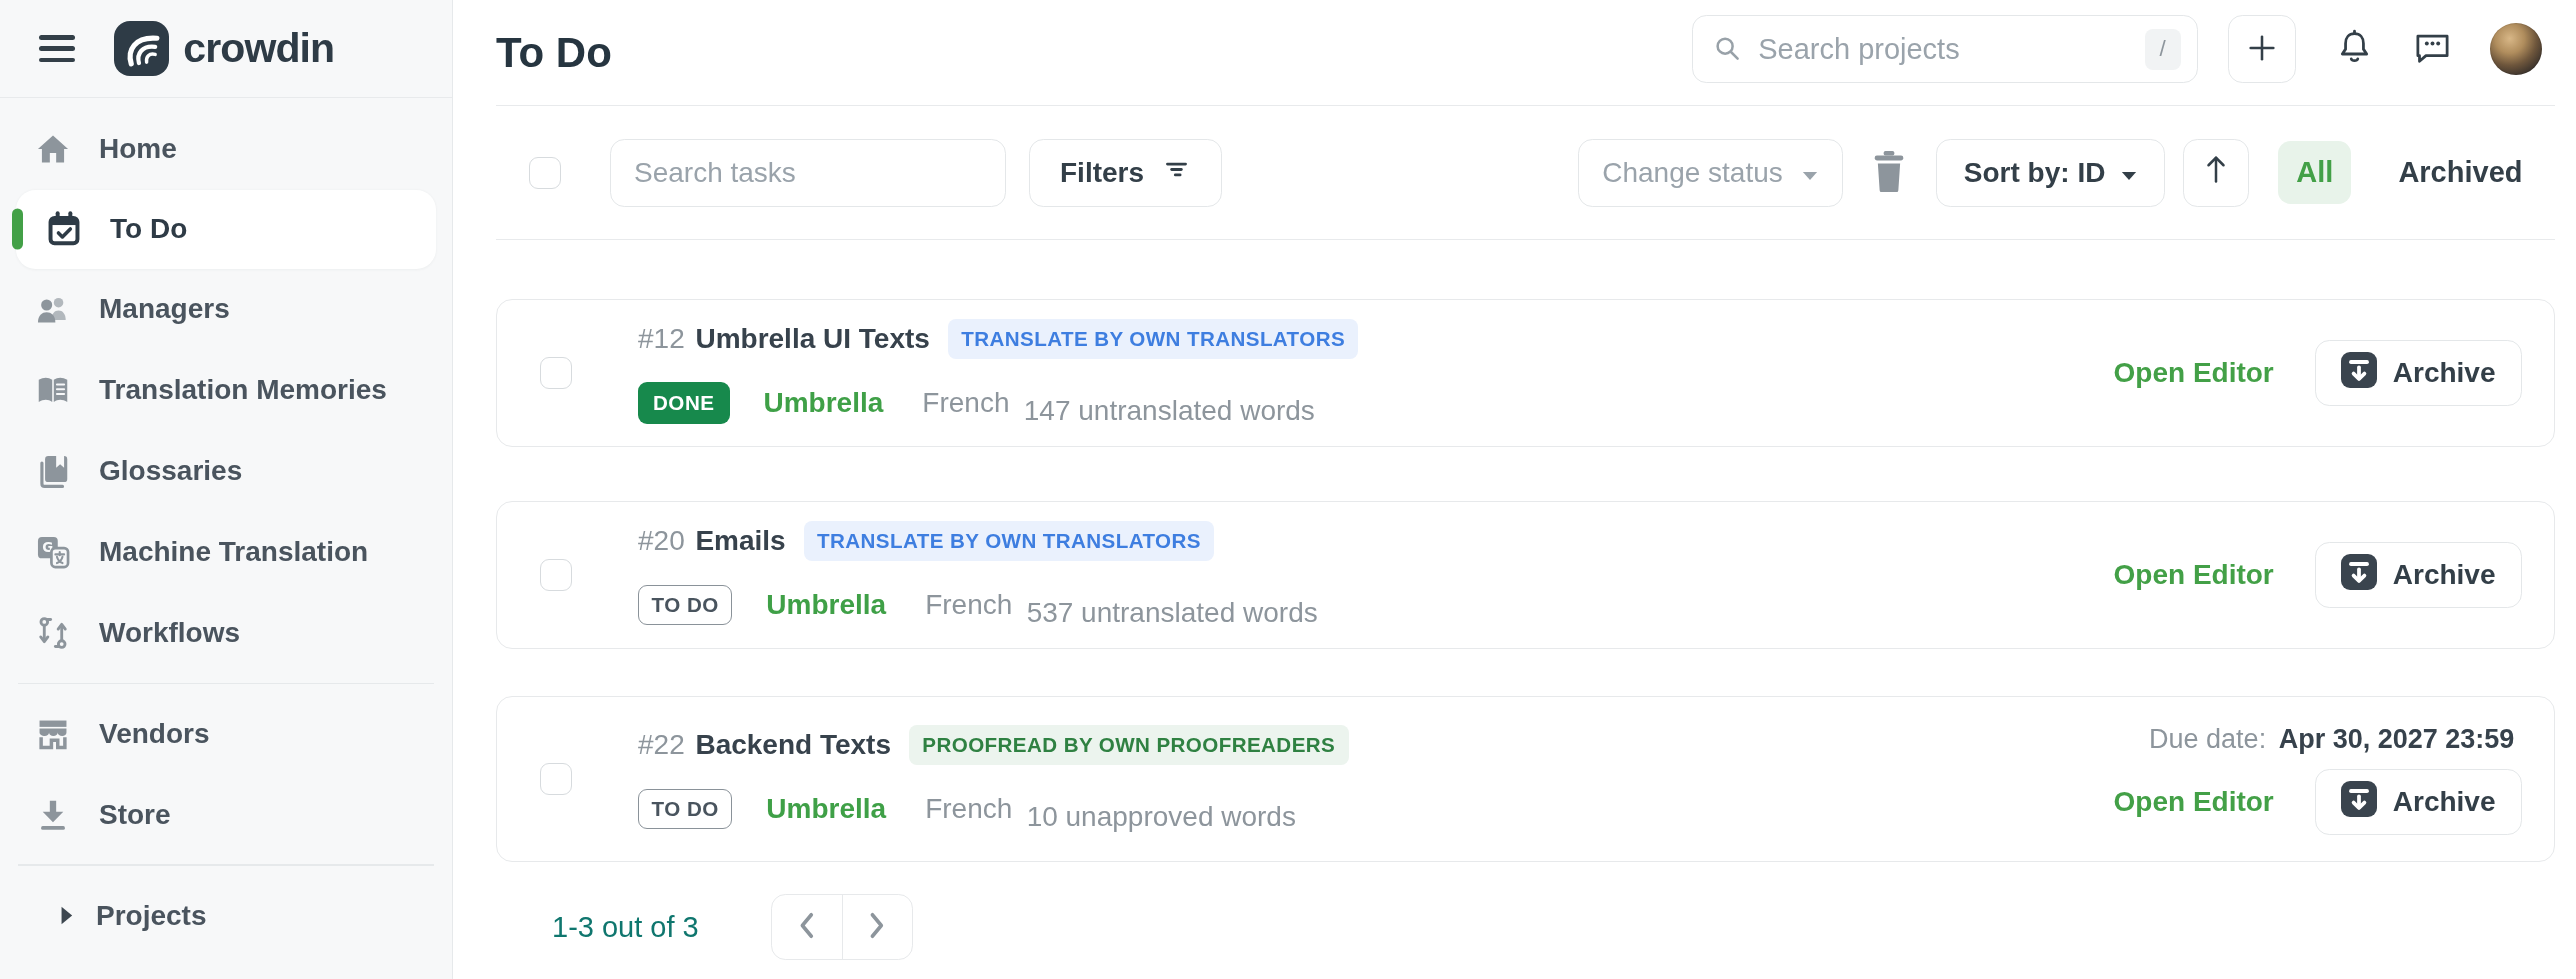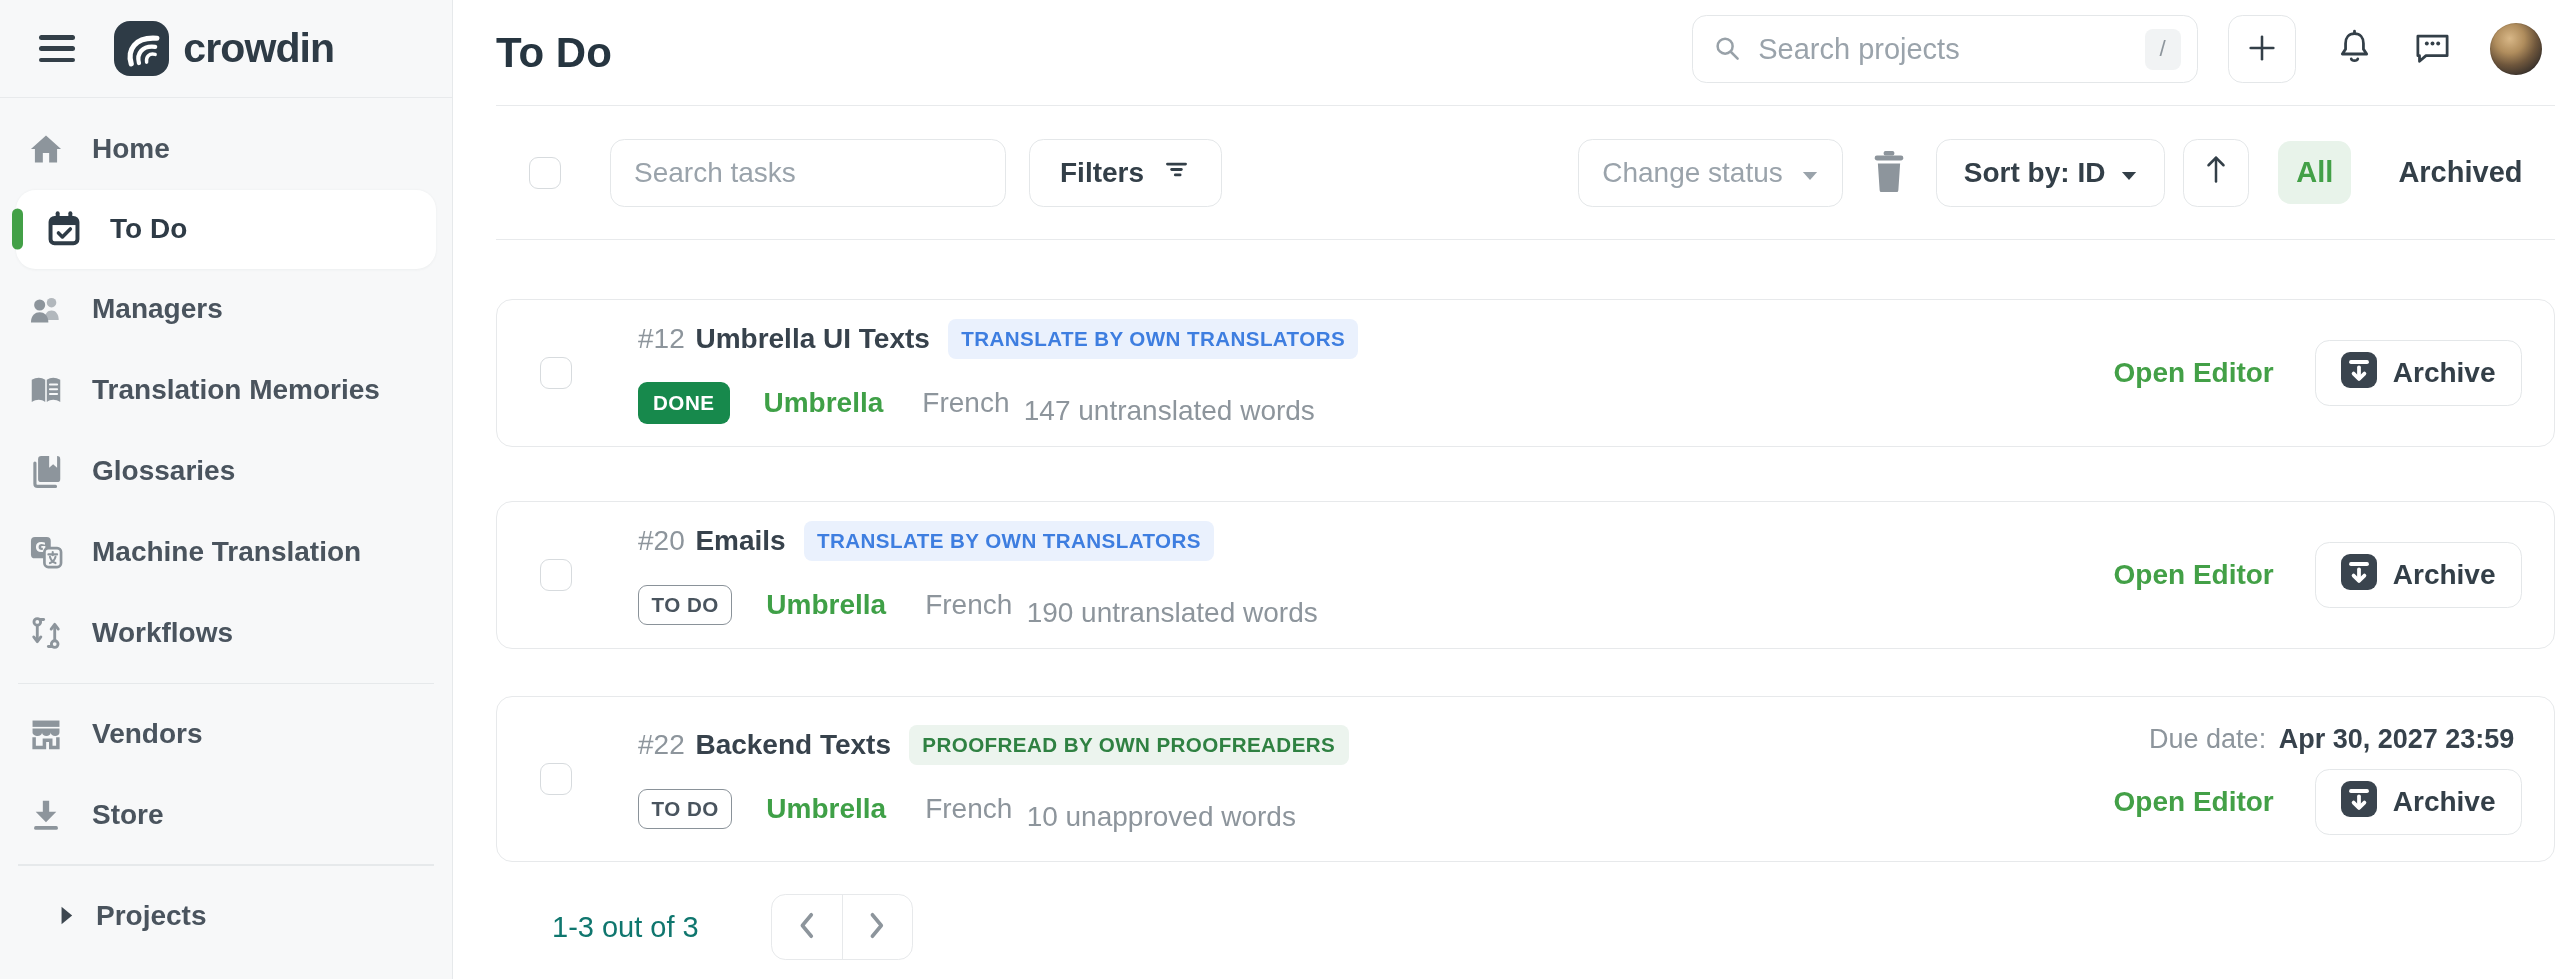--- a/index.html
+++ b/index.html
@@ -15,21 +15,21 @@
   .hamburger { width:36px; height:27px; display:flex; flex-direction:column;
     justify-content:space-between; cursor:pointer; }
   .hamburger span { display:block; height:4.5px; border-radius:2.7px; background:#333f48; }
   .logo { display:flex; align-items:center; gap:14.3px; margin-left:39px; }
   .logo-mark { width:55px; height:55px; border-radius:16px; background:#2e3b46;
     display:flex; align-items:center; justify-content:center; }
   .logo-word { font-size:41px; font-weight:800; letter-spacing:-0.9px; color:#2e3b46; }
 
   .menu { padding-top:10.7px; }
   .nav-item { height:81px; display:flex; align-items:center; gap:27px;
-    padding-left:27px; cursor:pointer; position:relative; }
+    padding-left:34px; cursor:pointer; position:relative; }
   .nav-item .nav-icon { width:38px; display:flex; justify-content:center; }
   .nav-item .nav-label { font-size:28px; font-weight:600; color:#4a545e; }
   .nav-item.active { margin:0 16px 0 16px; padding-left:29px; height:79px;
     background:#ffffff; border-radius:19.7px; box-shadow:0 0.9px 2.7px rgba(40,50,60,.05); }
   .nav-item.active .nav-label { color:#2e3b46; font-weight:700; }
   .active-pill { position:absolute; left:-3.6px; top:50%; transform:translateY(-50%);
     width:10.7px; height:41px; border-radius:6.3px; background:#43a047; }
   .menu-divider { height:1.8px; background:#e6e9eb; margin:9px 18px; }
   .nav-item.projects { gap:18px; padding-left:55px; }
 
@@ -423,21 +423,21 @@
         <div class="card-body">
           <div class="row-1">
             <span class="task-id">#20</span>
             <span class="task-title">Emails</span>
             <span class="wf-badge wf-blue">TRANSLATE BY OWN TRANSLATORS</span>
           </div>
           <div class="row-2">
             <span class="status-badge status-outline">TO DO</span>
             <span class="project-link">Umbrella</span>
             <span class="task-lang">French</span>
-            <span class="task-words">190 untranslated words</span>
+            <span class="task-words">537 untranslated words</span>
           </div>
         </div>
         <div class="card-actions">
           <span class="open-editor">Open Editor</span>
           <button class="btn archive-btn">
             <span>
               <svg width="36" height="36" viewBox="0 0 40 40">
                 <rect width="40" height="40" rx="10" fill="#3a444e"></rect>
                 <rect x="9" y="9" width="22" height="4.4" rx="2" fill="#fff"></rect>
                 <g stroke="#fff" stroke-width="4.2" stroke-linecap="round" stroke-linejoin="round" fill="none">

